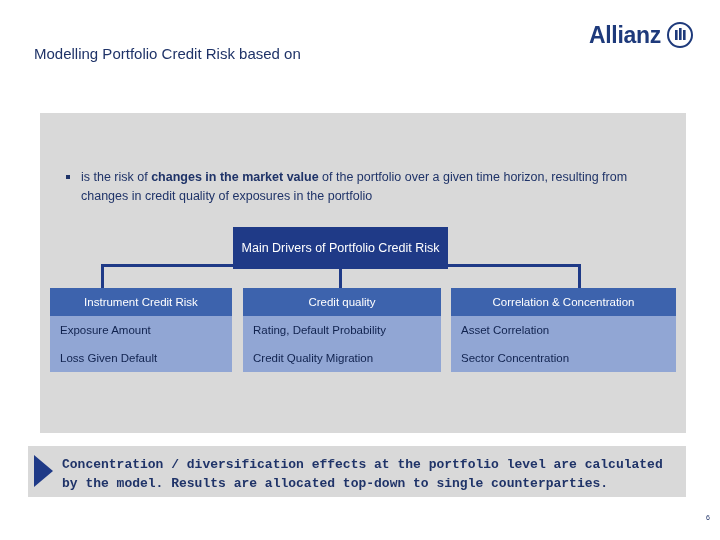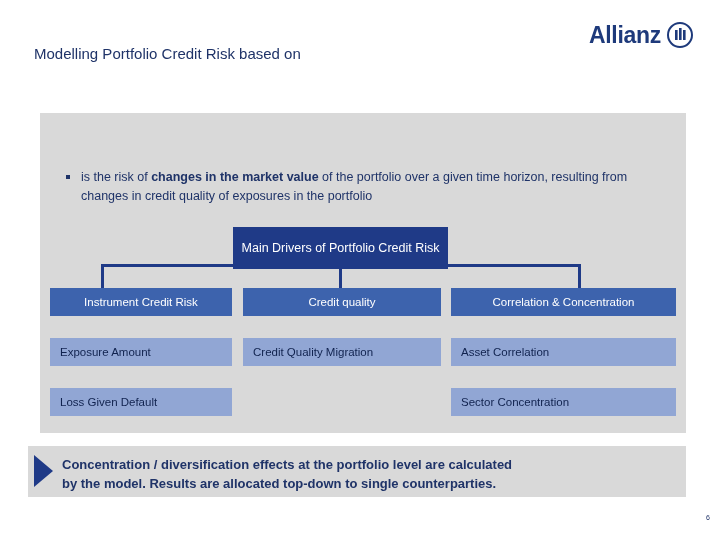--- a/index.html
+++ b/index.html
@@ -150,21 +150,21 @@
   .col {
     position: absolute;
     top: 0;
   }
   .col.c1 { left: 0px;   width: 182px; }
   .col.c2 { left: 193px; width: 198px; }
   .col.c3 { left: 401px; width: 225px; }
 
   .cell {
     height: 28px;
-    margin-bottom: 22px;
+    margin-bottom: 0;
     display: flex;
     align-items: center;
     padding-left: 10px;
     box-sizing: border-box;
     font-size: 11.5px;
   }
   .cell.head {
     background: #3d63ad;
     color: #ffffff;
     justify-content: center;
@@ -176,20 +176,21 @@
   }
 
   
   .callout {
     position: absolute;
     left: 28px;
     top: 446px;
     width: 658px;
     height: 51px;
     background: #d9d9d9;
+    font-family: Liberation Mono, monospace;
   }
   .callout-arrow {
     position: absolute;
     left: 6px;
     top: 9px;
     width: 0;
     height: 0;
     border-top: 16px solid transparent;
     border-bottom: 16px solid transparent;
     border-left: 19px solid #1f3a87;
@@ -254,20 +255,21 @@
     <div class="grid">
 
       <div class="col c1">
         <div class="cell head">Instrument Credit Risk</div>
         <div class="cell item">Exposure Amount</div>
         <div class="cell item">Loss Given Default</div>
       </div>
 
       <div class="col c2">
         <div class="cell head">Credit quality</div>
+        <div class="cell item">Rating, Default Probability</div>
         <div class="cell item">Credit Quality Migration</div>
       </div>
 
       <div class="col c3">
         <div class="cell head">Correlation &amp; Concentration</div>
         <div class="cell item">Asset Correlation</div>
         <div class="cell item">Sector Concentration</div>
       </div>
 
     </div>

